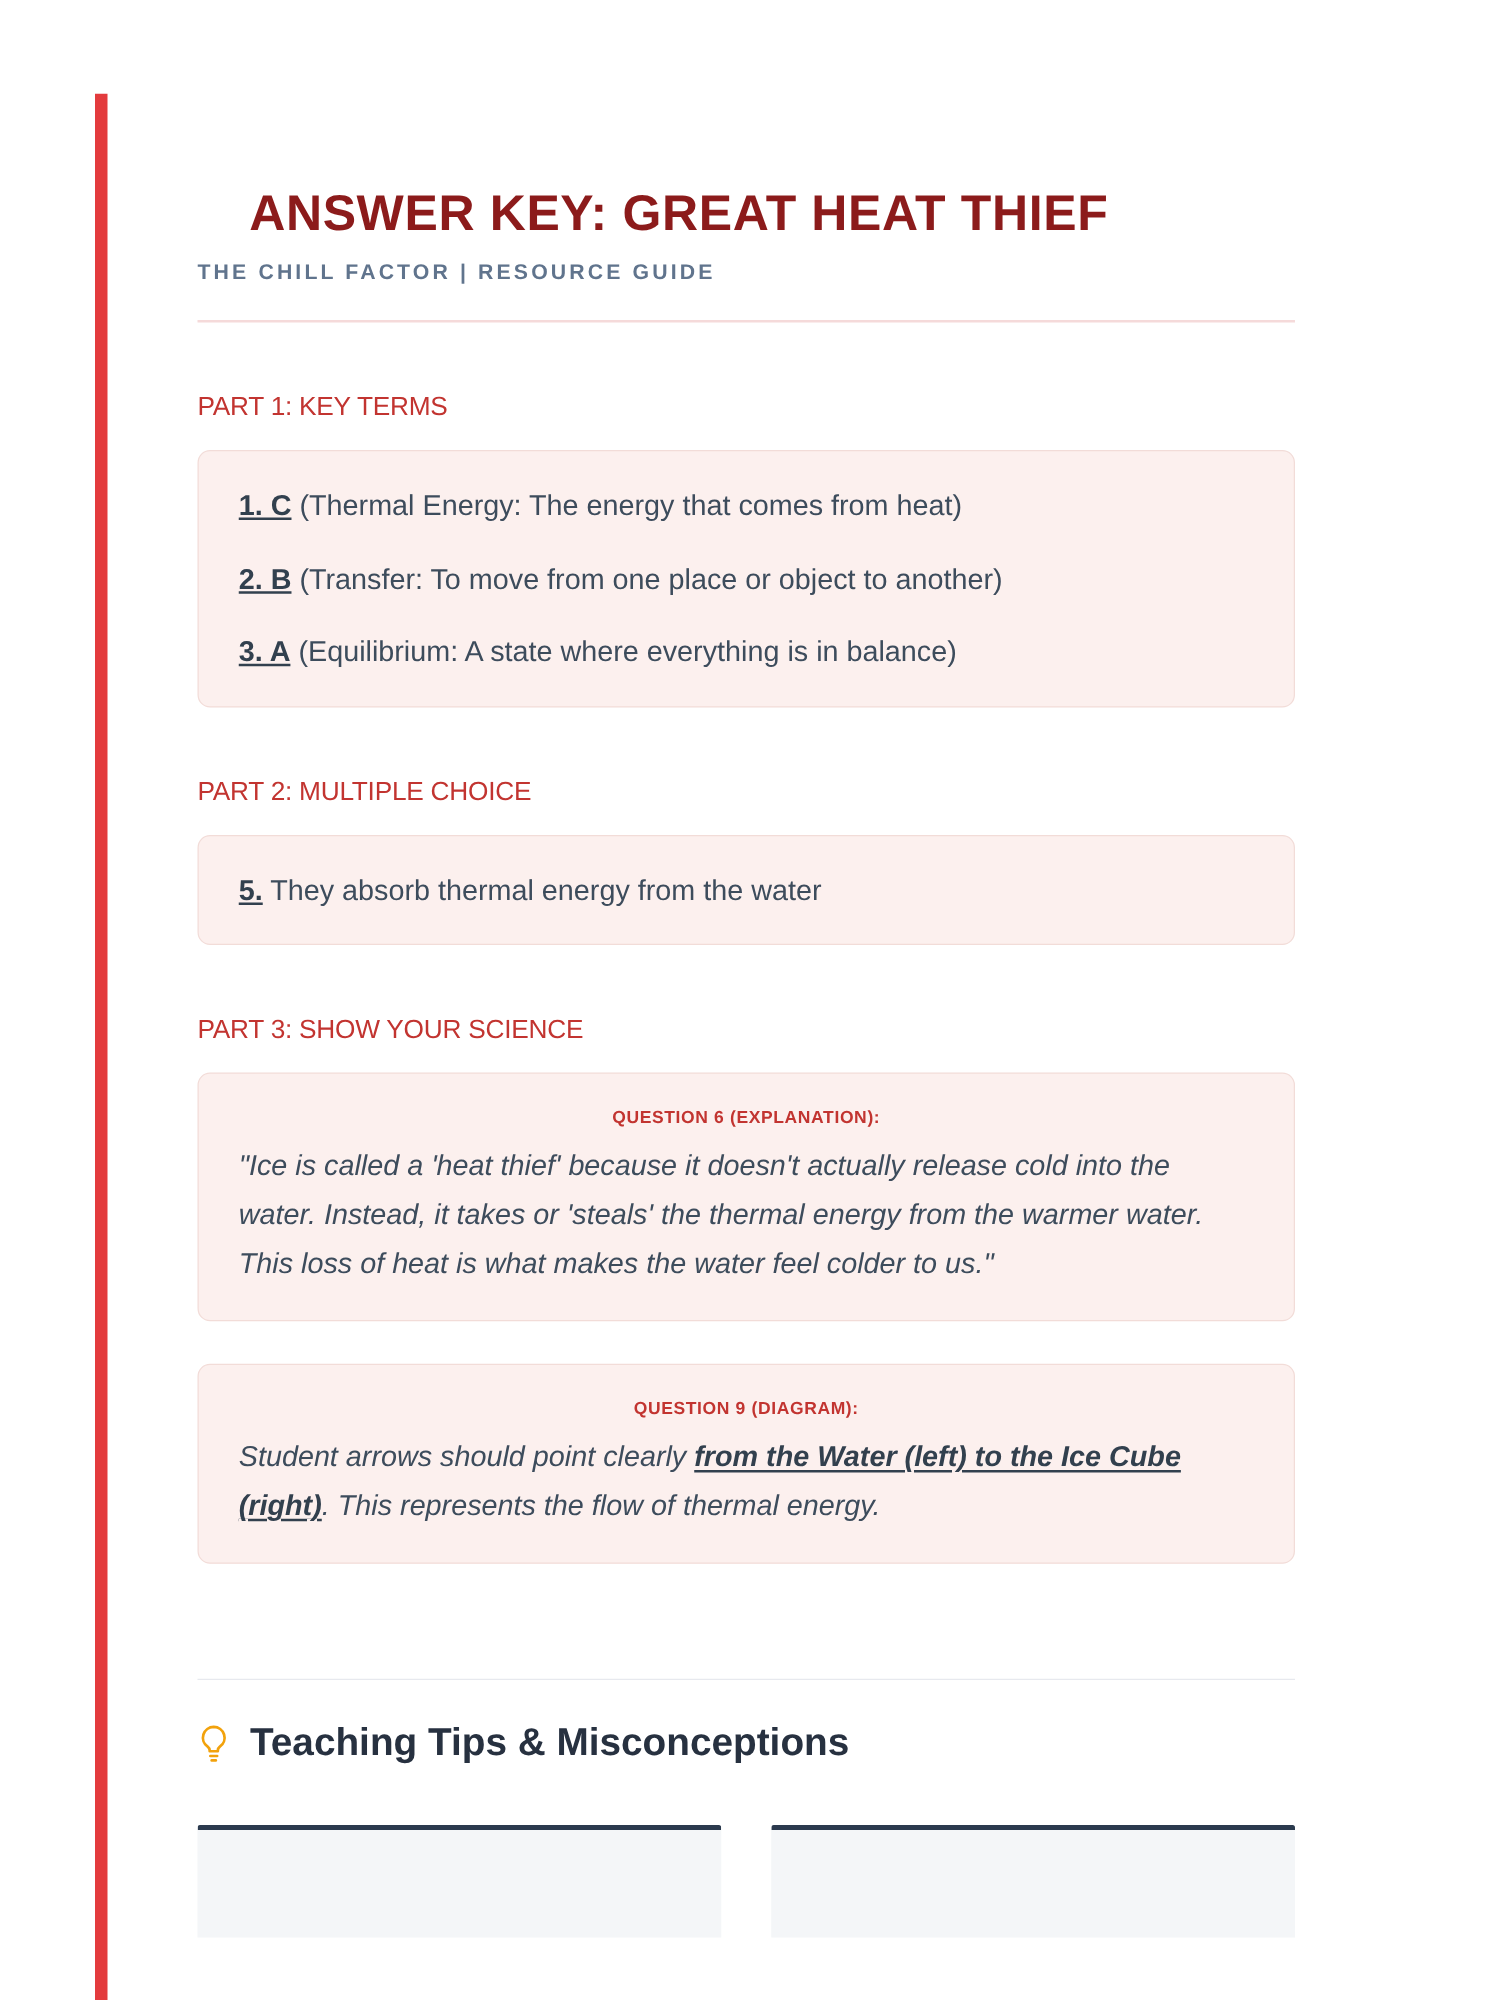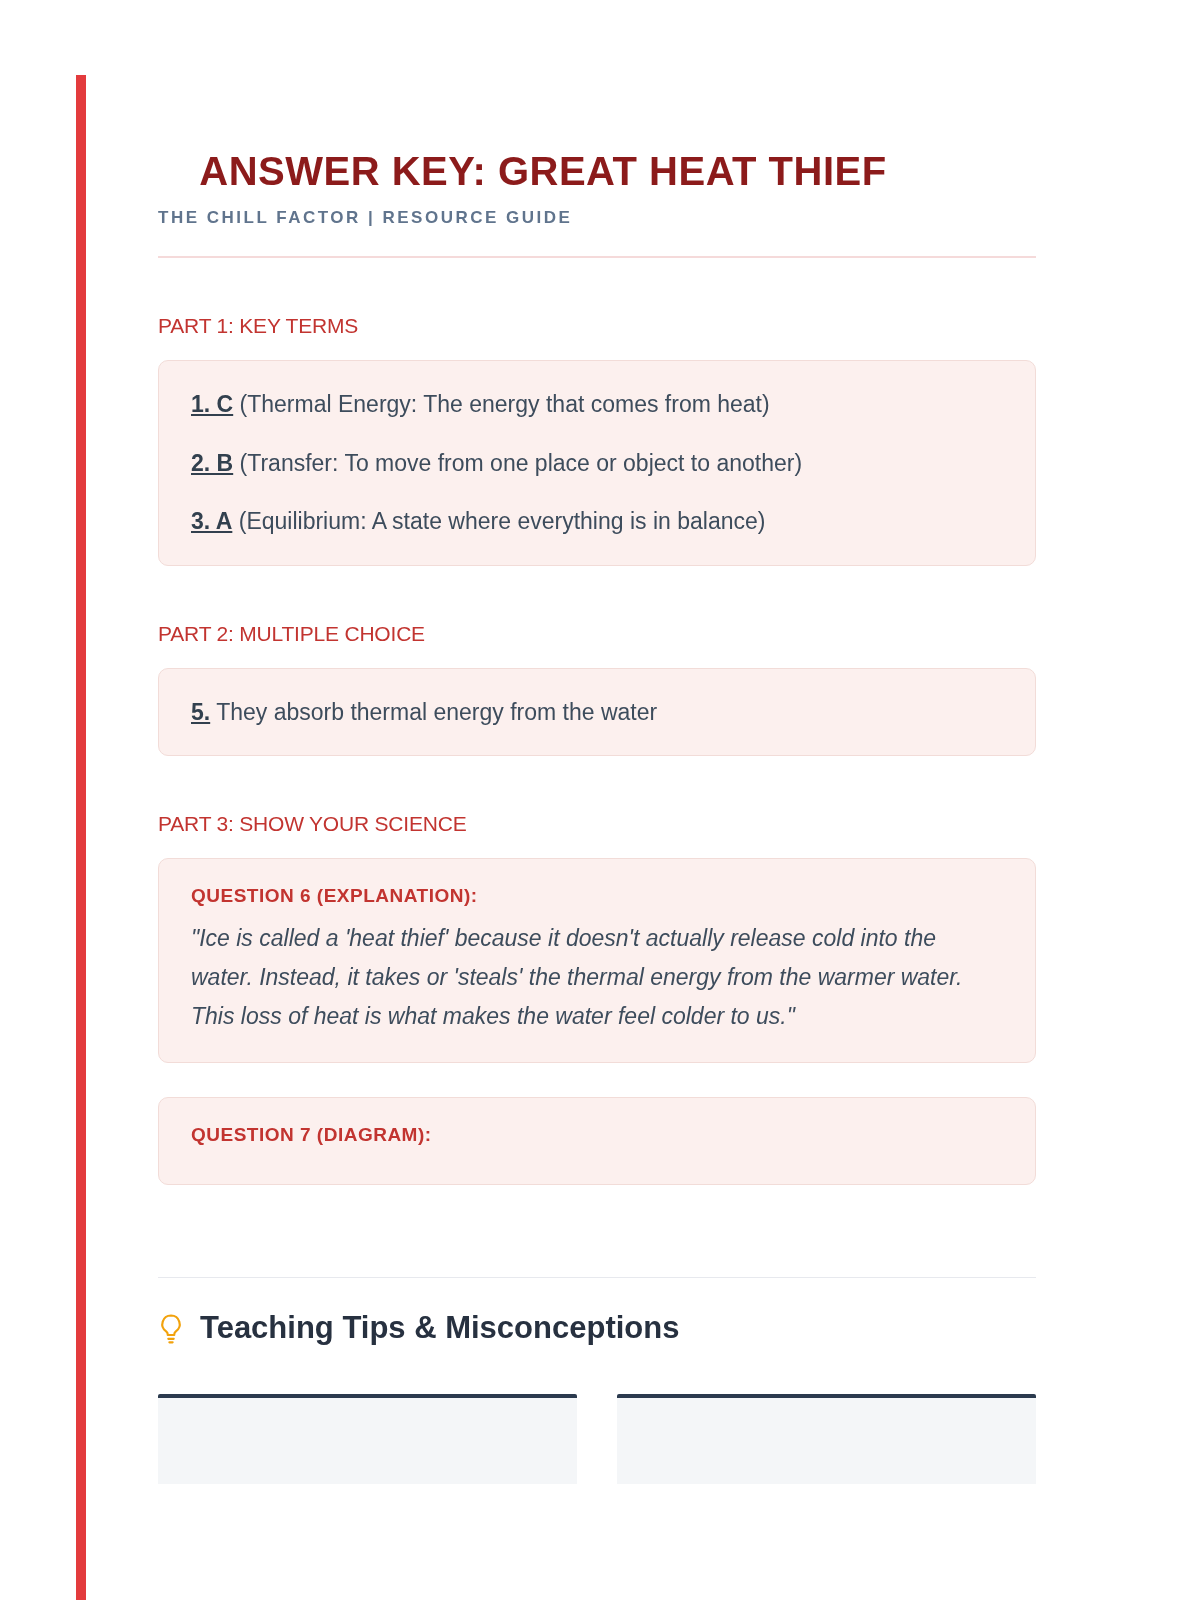--- a/index.html
+++ b/index.html
@@ -79,25 +79,26 @@
   .answer-item strong{font-weight:700;color:var(--bold-text);text-decoration:underline;}
   .q-box{
     margin-top:34px;
     background:var(--box-bg);
     border:1px solid var(--box-border);
     border-radius:10px;
     padding:26px 32px;
   }
   .q-box.first{margin-top:22px;}
   .q-label{
-    font-size:19px;
+    font-size:14px;
     font-weight:800;
     letter-spacing:0.5px;
     color:var(--heading-red);
     margin-bottom:12px;
+    text-align:center;
   }
   .q-text{
     font-size:23px;
     font-style:italic;
     line-height:1.7;
     color:var(--body-text);
   }
   .q-text .emph{
     font-weight:700;
     text-decoration:underline;
@@ -166,21 +167,22 @@
   </div>
 
   <h2 class="section-heading">PART 3: SHOW YOUR SCIENCE</h2>
 
   <div class="q-box first">
     <div class="q-label">QUESTION 6 (EXPLANATION):</div>
     <div class="q-text">"Ice is called a 'heat thief' because it doesn't actually release cold into the water. Instead, it takes or 'steals' the thermal energy from the warmer water. This loss of heat is what makes the water feel colder to us."</div>
   </div>
 
   <div class="q-box">
-    <div class="q-label">QUESTION 7 (DIAGRAM):</div>
+    <div class="q-label">QUESTION 9 (DIAGRAM):</div>
+    <div class="q-text"><span>Student arrows should point clearly </span><span class="emph">from the Water (left) to the Ice Cube (right)</span><span>. This represents the flow of thermal energy.</span></div>
   </div>
 
   <div class="tips-divider"></div>
 
   <div class="tips-heading-row">
     <span class="bulb">
       <svg width="26" height="31" viewBox="0 0 24 28" aria-hidden="true">
         <path d="M12 2 a8 8 0 0 1 4.5 14.6 c-.9 .7 -1.5 1.7 -1.5 2.9 v.5 h-6 v-.5 c0 -1.2 -.6 -2.2 -1.5 -2.9 A8 8 0 0 1 12 2 Z" fill="none" stroke="#f2a20c" stroke-width="2" stroke-linejoin="round"></path>
         <line x1="9.5" y1="23.5" x2="14.5" y2="23.5" stroke="#f2a20c" stroke-width="2" stroke-linecap="round"></line>
         <line x1="10.5" y1="26.8" x2="13.5" y2="26.8" stroke="#f2a20c" stroke-width="2" stroke-linecap="round"></line>

